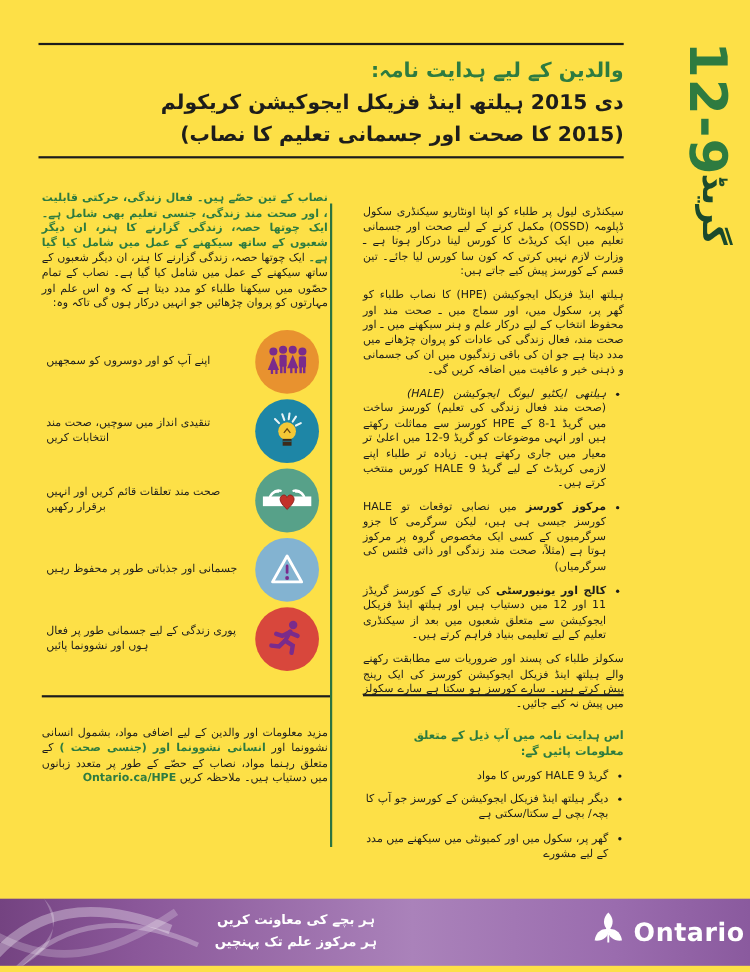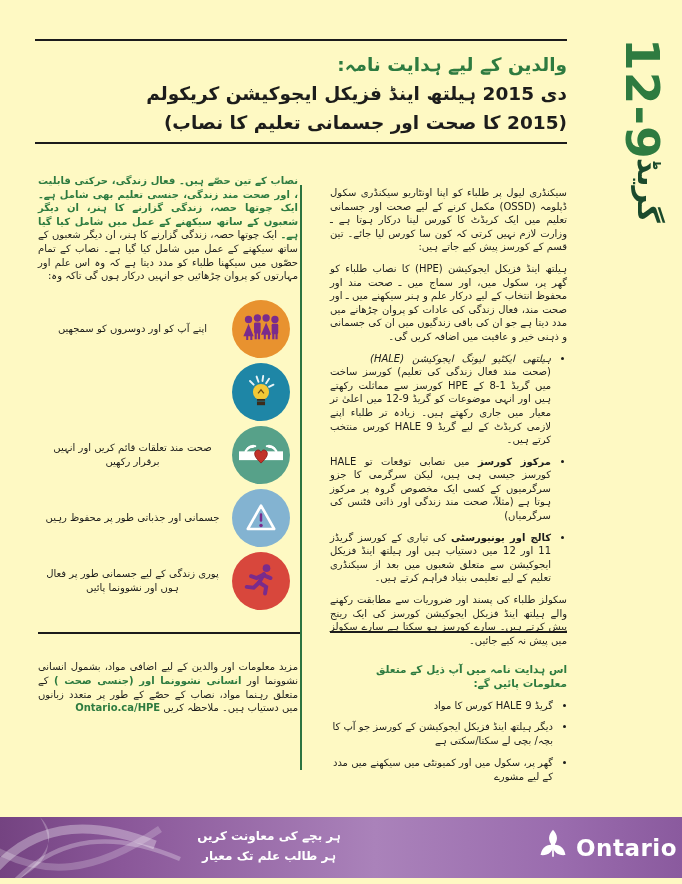--- a/index.html
+++ b/index.html
@@ -1,17 +1,17 @@
 <!DOCTYPE html>
 <html lang="ur" dir="rtl"><head>
 <meta charset="utf-8">
 <style>
   html,body{margin:0;padding:0;background:#ffffff;}
   .page{
-    position:relative;width:682px;height:884px;background:#fef9c3;overflow:hidden;
+    position:relative;width:682px;height:884px;background:#fde047;overflow:hidden;
     font-family:"DejaVu Sans",sans-serif;color:#1d1d1b;direction:rtl;
   }
   
   .rule{position:absolute;background:#1c1c1c;height:2px;}
   .rule-top{left:35px;top:39px;width:532px;}
   .rule-mid{left:35px;top:142px;width:532px;}
   .title-block{position:absolute;top:50px;right:115px;width:460px;text-align:right;
     font-weight:bold;font-size:18.5px;line-height:29px;}
   .title-line1{color:#2e7b40;}
   
@@ -34,21 +34,21 @@
   .intro-highlight{color:#2e7b40;font-weight:bold;}
   
   .goals{position:absolute;left:38px;top:300px;width:252px;}
   .goal-row{display:flex;flex-direction:row;align-items:center;margin-bottom:5px;height:58px;}
   .goal-circle{width:58px;height:58px;border-radius:50%;flex:0 0 58px;
     display:flex;align-items:center;justify-content:center;}
   .goal-circle svg{width:44px;height:44px;}
   .c-orange{background:#e8922f;} .c-teal{background:#1e86a6;}
   .c-green{background:#57a189;overflow:hidden;position:relative;}
   .c-blue{background:#83b3d1;} .c-red{background:#d8473c;}
-  .goal-label{flex:1;margin-left:4px;margin-right:9px;text-align:center;
+  .goal-label{flex:1;margin-left:4px;margin-right:9px;text-align:left;
     font-size:10px;line-height:14px;}
   
   .rule-left-bottom{left:38px;top:632px;width:262px;height:2px;}
   .rule-right-bottom{left:330px;top:631px;width:237px;height:2px;}
   .info-left{position:absolute;left:38px;top:660px;width:260px;
     font-size:10px;line-height:13.8px;text-align:justify;}
   .green-strong{color:#2e7b40;font-weight:bold;}
   .link-green{color:#2e7b40;font-weight:bold;text-decoration:none;direction:ltr;unicode-bidi:embed;}
   .info-right{position:absolute;left:330px;top:663px;width:237px;font-size:10px;line-height:13.8px;}
   .info-right-heading{color:#2e7b40;font-weight:bold;font-size:10.5px;margin:0 0 8px 0;text-align:right;}
@@ -136,20 +136,21 @@
             <line x1="33" y1="8" x2="32" y2="15"></line>
               <line x1="41" y1="12" x2="37" y2="18"></line>
               <line x1="47" y1="20" x2="41" y2="23"></line>
           </g>
           <circle cx="30" cy="30" r="11" fill="#f4c836"></circle>
           <path d="M26 32 L30 27 L34 32" stroke="#6b4a12" stroke-width="1.6" fill="none"></path>
           <rect x="24.5" y="39.5" width="11" height="8.5" fill="#3c2b1a"></rect>
           <line x1="24.5" y1="42.5" x2="35.5" y2="42.5" stroke="#1e86a6" stroke-width="1"></line>
         </svg>
       </div>
+      <div class="goal-label">تنقیدی انداز میں سوچیں، صحت مند انتخابات کریں</div>
     </div>
 
     <div class="goal-row">
       <div class="goal-circle c-green">
         <svg viewBox="0 0 60 60">
           <rect x="-2" y="25" width="64" height="12" fill="#ffffff"></rect>
           <g stroke="#ffffff" stroke-width="3" stroke-linecap="round" fill="none">
             <path d="M9 25 q4 -7 10 -6"></path>
               <path d="M12 21 q5 -5 10 -3"></path>
             <path d="M51 25 q-4 -7 -10 -6"></path>
@@ -208,21 +209,21 @@
 
   <div class="footer">
     <svg class="swirls" viewBox="0 0 240 61" preserveAspectRatio="none">
       <path d="M-10 58 C 30 8 85 0 155 28" stroke="rgba(255,255,255,0.33)" stroke-width="9" fill="none"></path>
       <path d="M-10 30 C 45 62 95 56 160 12" stroke="rgba(255,255,255,0.22)" stroke-width="7" fill="none"></path>
       <path d="M15 64 C 60 18 115 14 180 42" stroke="rgba(255,255,255,0.28)" stroke-width="4.5" fill="none"></path>
       <path d="M40 0 C 55 25 50 45 20 61 C 45 40 60 20 40 0 Z" fill="rgba(255,255,255,0.25)"></path>
     </svg>
     <div class="footer-tagline">
       <div>ہر بچے کی معاونت کریں</div>
-      <div>ہر طالب علم تک معیار</div>
+      <div>ہر مرکوز علم تک پہنچیں</div>
     </div>
     <div class="ontario-logo">
       <svg viewBox="0 0 48 48">
         <g fill="#ffffff">
           <path d="M24 3 C29.5 8.5 30.5 16 24 22 C17.5 16 18.5 8.5 24 3 Z"></path>
           <path d="M24 3 C29.5 8.5 30.5 16 24 22 C17.5 16 18.5 8.5 24 3 Z" transform="rotate(128 24 21)"></path>
           <path d="M24 3 C29.5 8.5 30.5 16 24 22 C17.5 16 18.5 8.5 24 3 Z" transform="rotate(232 24 21)"></path>
           <circle cx="24" cy="21" r="2.6"></circle>
           <path d="M24 24 L24 34" stroke="#ffffff" stroke-width="2" fill="none"></path>
         </g>

